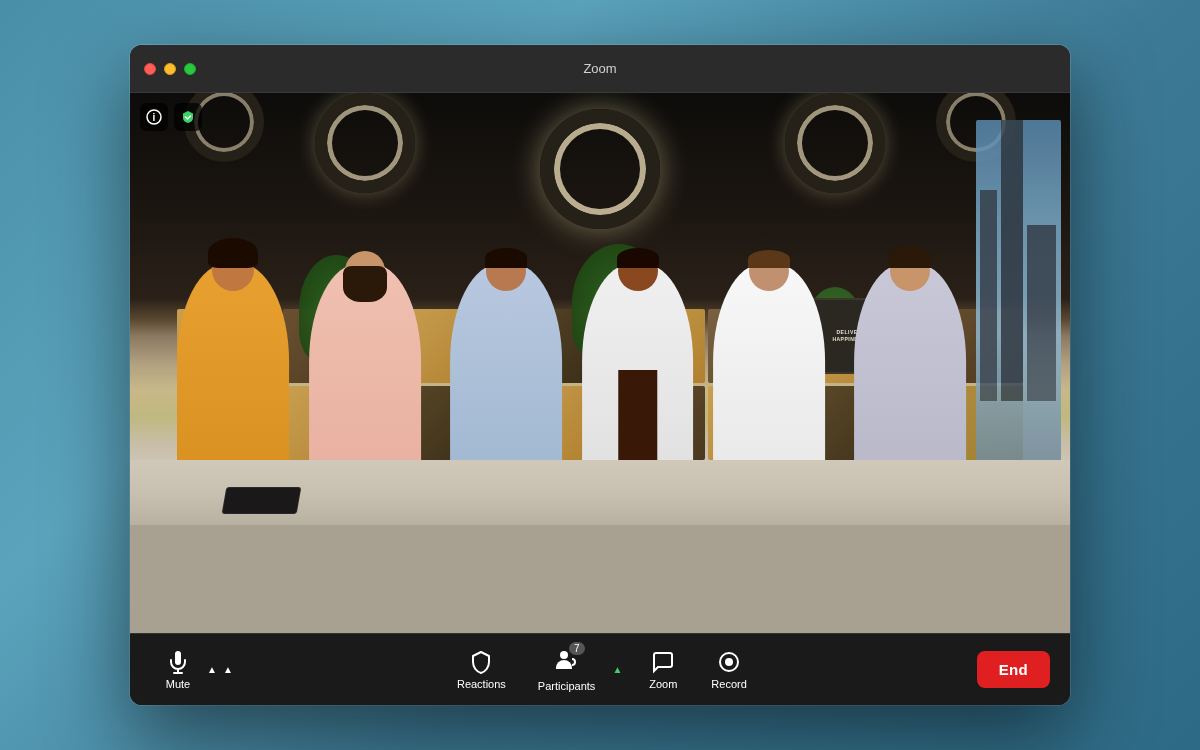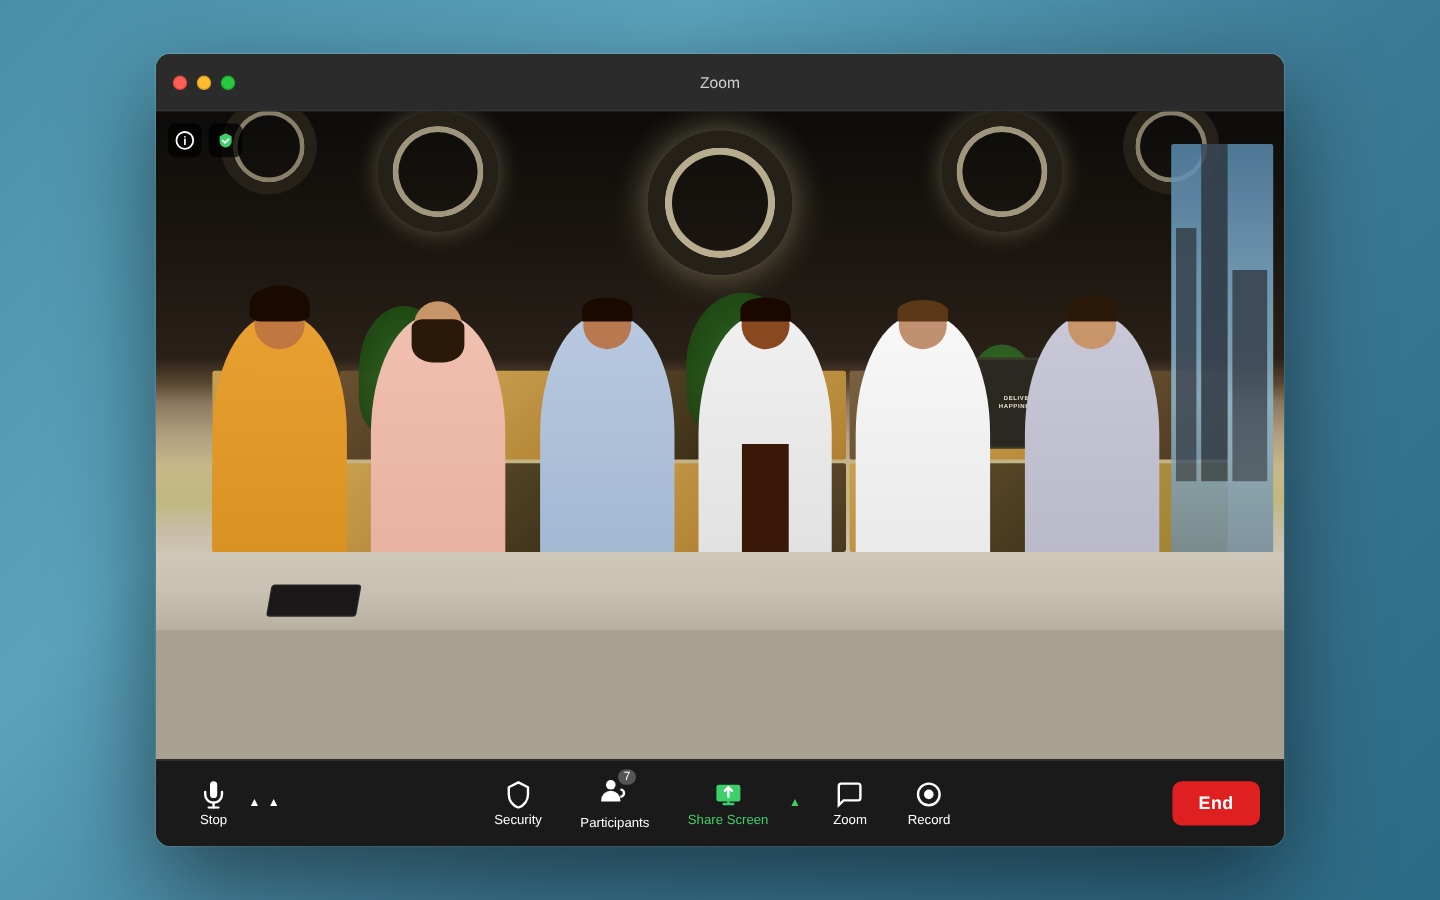--- a/index.html
+++ b/index.html
@@ -318,56 +318,48 @@
   <div class="toolbar">
 
     <div class="toolbar-left">
       <div class="tool-btn">
         <svg class="icon-svg" viewBox="0 0 24 24" fill="white">
           <path d="M12 1a3 3 0 0 0-3 3v8a3 3 0 0 0 6 0V4a3 3 0 0 0-3-3z"></path>
           <path d="M19 10v2a7 7 0 0 1-14 0v-2" stroke="white" stroke-width="2" fill="none" stroke-linecap="round"></path>
           <line x1="12" y1="19" x2="12" y2="23" stroke="white" stroke-width="2" stroke-linecap="round"></line>
           <line x1="8" y1="23" x2="16" y2="23" stroke="white" stroke-width="2" stroke-linecap="round"></line>
         </svg>
-        <span class="tool-label">Stop</span>
+        <span class="tool-label">Mute</span>
       </div>
       <div class="caret-btn">▲</div>
 
       <div class="caret-btn">▲</div>
     </div>
 
     <div class="toolbar-center">
 
       <div class="tool-btn">
         <svg class="icon-svg" viewBox="0 0 24 24" fill="none">
           <path d="M12 2L4 6v6c0 5.25 3.5 9.74 8 11 4.5-1.26 8-5.75 8-11V6l-8-4z" stroke="white" stroke-width="2" stroke-linejoin="round"></path>
         </svg>
-        <span class="tool-label">Security</span>
+        <span class="tool-label">Reactions</span>
       </div>
 
       <div class="tool-btn">
         <div class="tool-icon-wrap">
           <svg class="icon-svg" viewBox="0 0 24 24" fill="white">
             <circle cx="9" cy="7" r="4"></circle>
             <path d="M17 11a3 3 0 0 1 0 6" stroke="white" stroke-width="2" fill="none"></path>
             <path d="M1 21v-1a8 8 0 0 1 16 0v1" fill="white"></path>
           </svg>
           <span class="participants-badge">7</span>
         </div>
         <span class="tool-label">Participants</span>
       </div>
 
-      <div class="tool-btn active">
-        <svg class="icon-svg" viewBox="0 0 24 24" fill="#3dd068">
-          <rect x="2" y="4" width="20" height="14" rx="2" fill="#3dd068"></rect>
-          <path d="M8 20h8M12 18v2" stroke="#3dd068" stroke-width="2" stroke-linecap="round"></path>
-          <path d="M12 6v8M9 9l3-3 3 3" stroke="white" stroke-width="2" stroke-linecap="round" stroke-linejoin="round"></path>
-        </svg>
-        <span class="tool-label">Share Screen</span>
-      </div>
       <div class="caret-btn active" style="color:#3dd068">▲</div>
 
       <div class="tool-btn">
         <svg class="icon-svg" viewBox="0 0 24 24" fill="none" stroke="white" stroke-width="2">
           <path d="M21 15a2 2 0 0 1-2 2H7l-4 4V5a2 2 0 0 1 2-2h14a2 2 0 0 1 2 2z"></path>
         </svg>
         <span class="tool-label">Zoom</span>
       </div>
 
       <div class="tool-btn">

